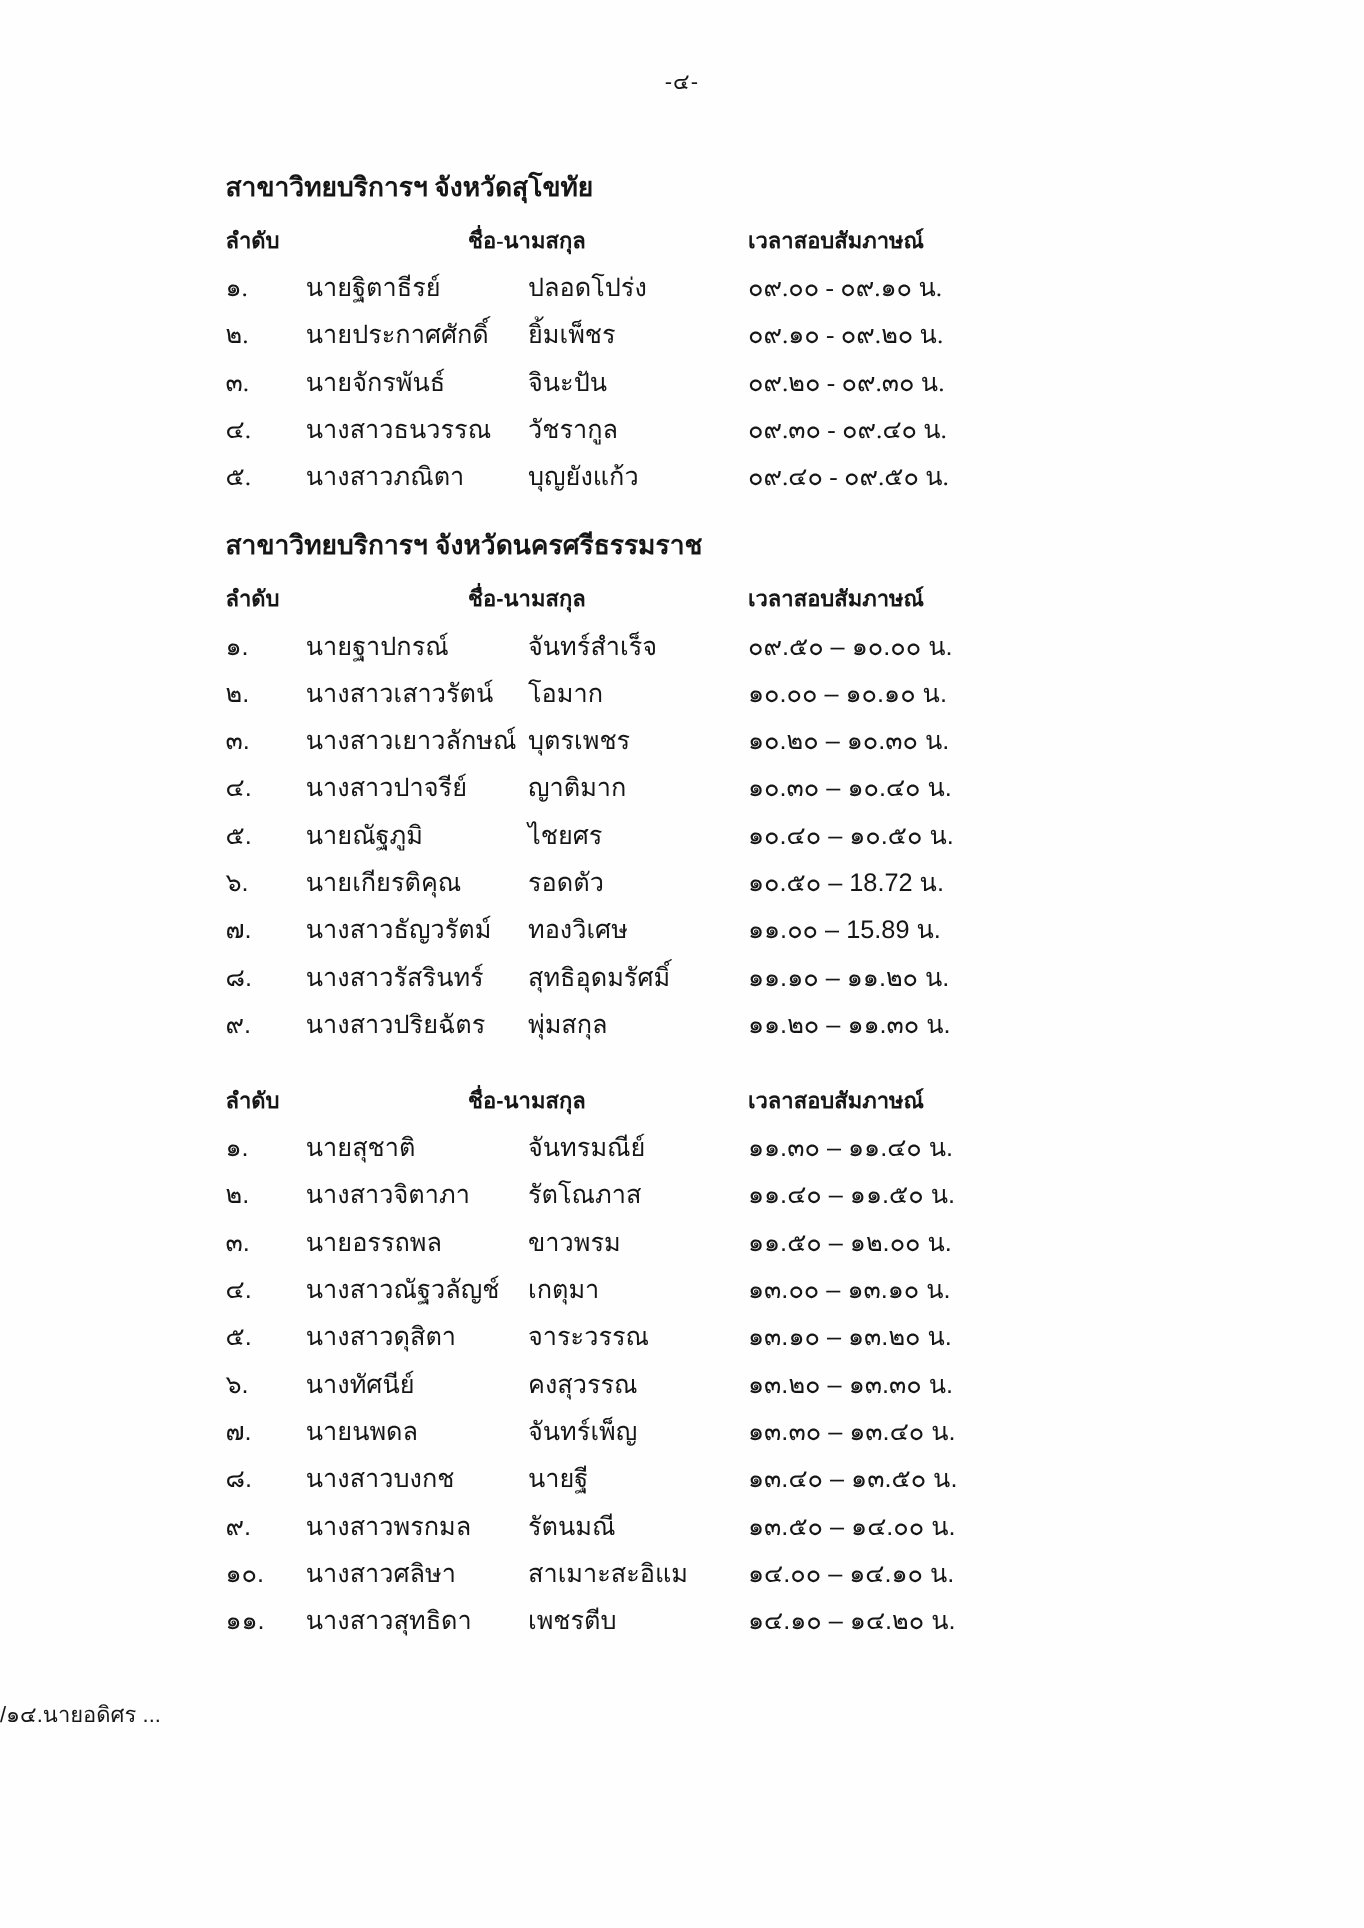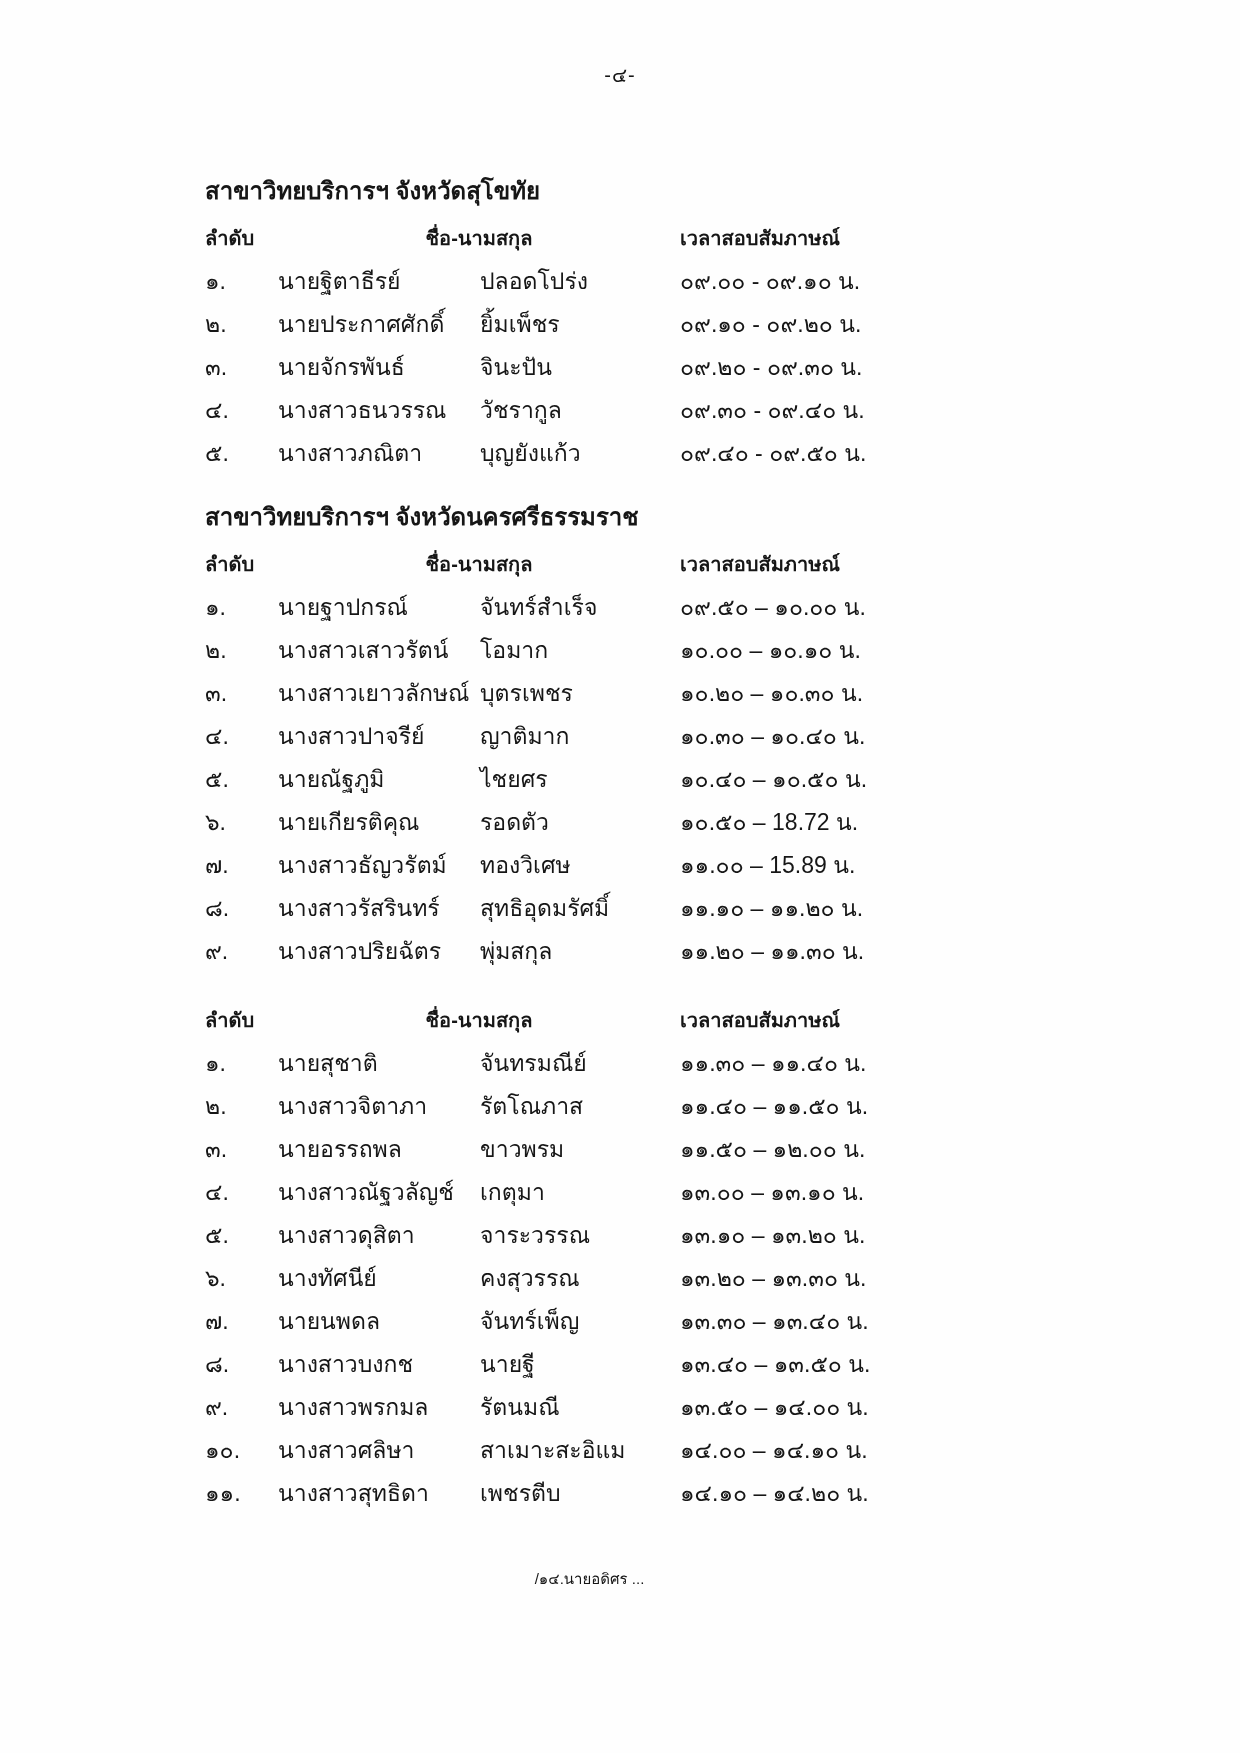--- a/index.html
+++ b/index.html
@@ -24,21 +24,22 @@
     font-size: 20px;
     height: 30px;
     line-height: 30px;
     letter-spacing: 1px;
   }
   .content {
     margin-left: 205px;
     margin-right: 120px;
   }
   .section:first-of-type {
-    margin-top: 84px;
+    margin-top: 64px;
+    font-family: Liberation Serif, serif;
   }
   .section + .section {
     margin-top: 26px;
   }
   .section-title {
     font-size: 24px;
     line-height: 34px;
     font-weight: bold;
     margin: 0;
   }
@@ -57,22 +58,22 @@
   .head-order { grid-column: 1 / 2; justify-self: start; }
   .head-name  { grid-column: 2 / 4; justify-self: center; }
   .head-time  { grid-column: 4 / 5; justify-self: start; }
   .cell-no    { justify-self: start; }
   .cell-first { justify-self: start; }
   .cell-last  { justify-self: start; }
   .cell-time  { justify-self: start; }
   .footer-note {
     margin-top: 50px;
     margin-right: 61px;
-    text-align: center;
-    font-size: 15px;
+    text-align: left;
+    font-size: 20px;
     line-height: 30px;
   }
 </style>
 </head>
 <body>
 
 <div class="page">
   <div class="page-number">-๔-</div>
 
   <div class="content">

